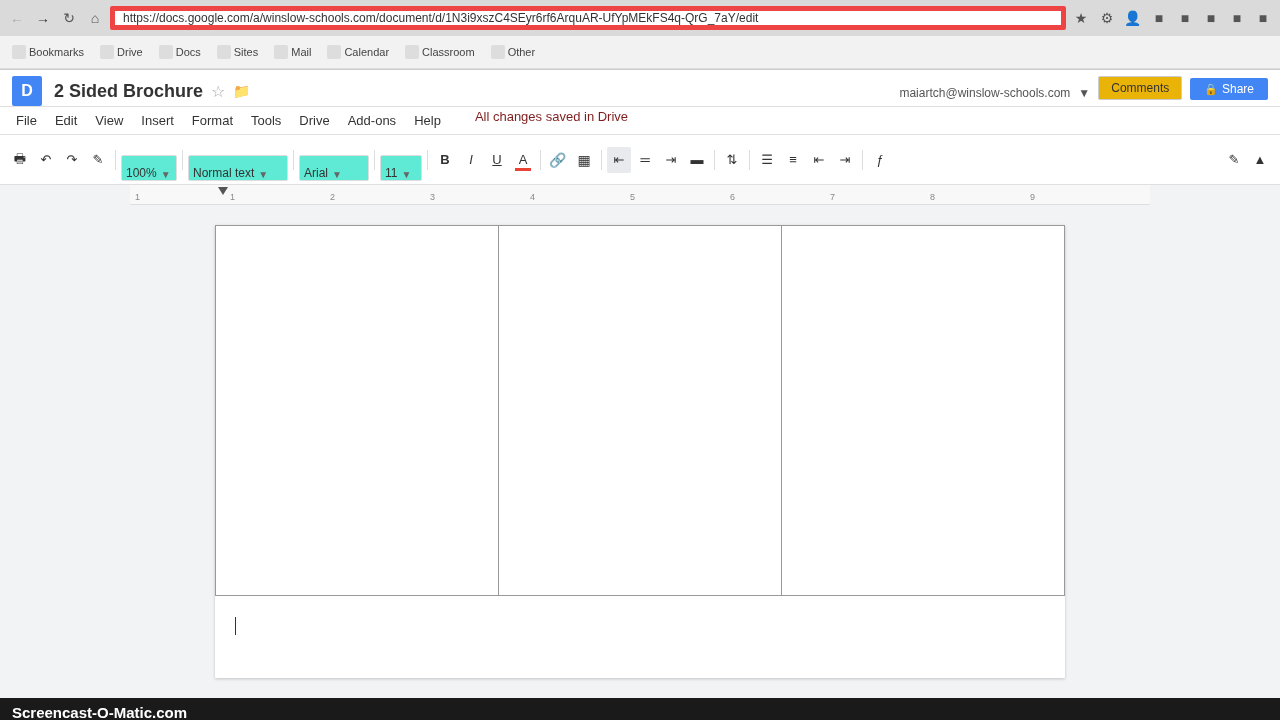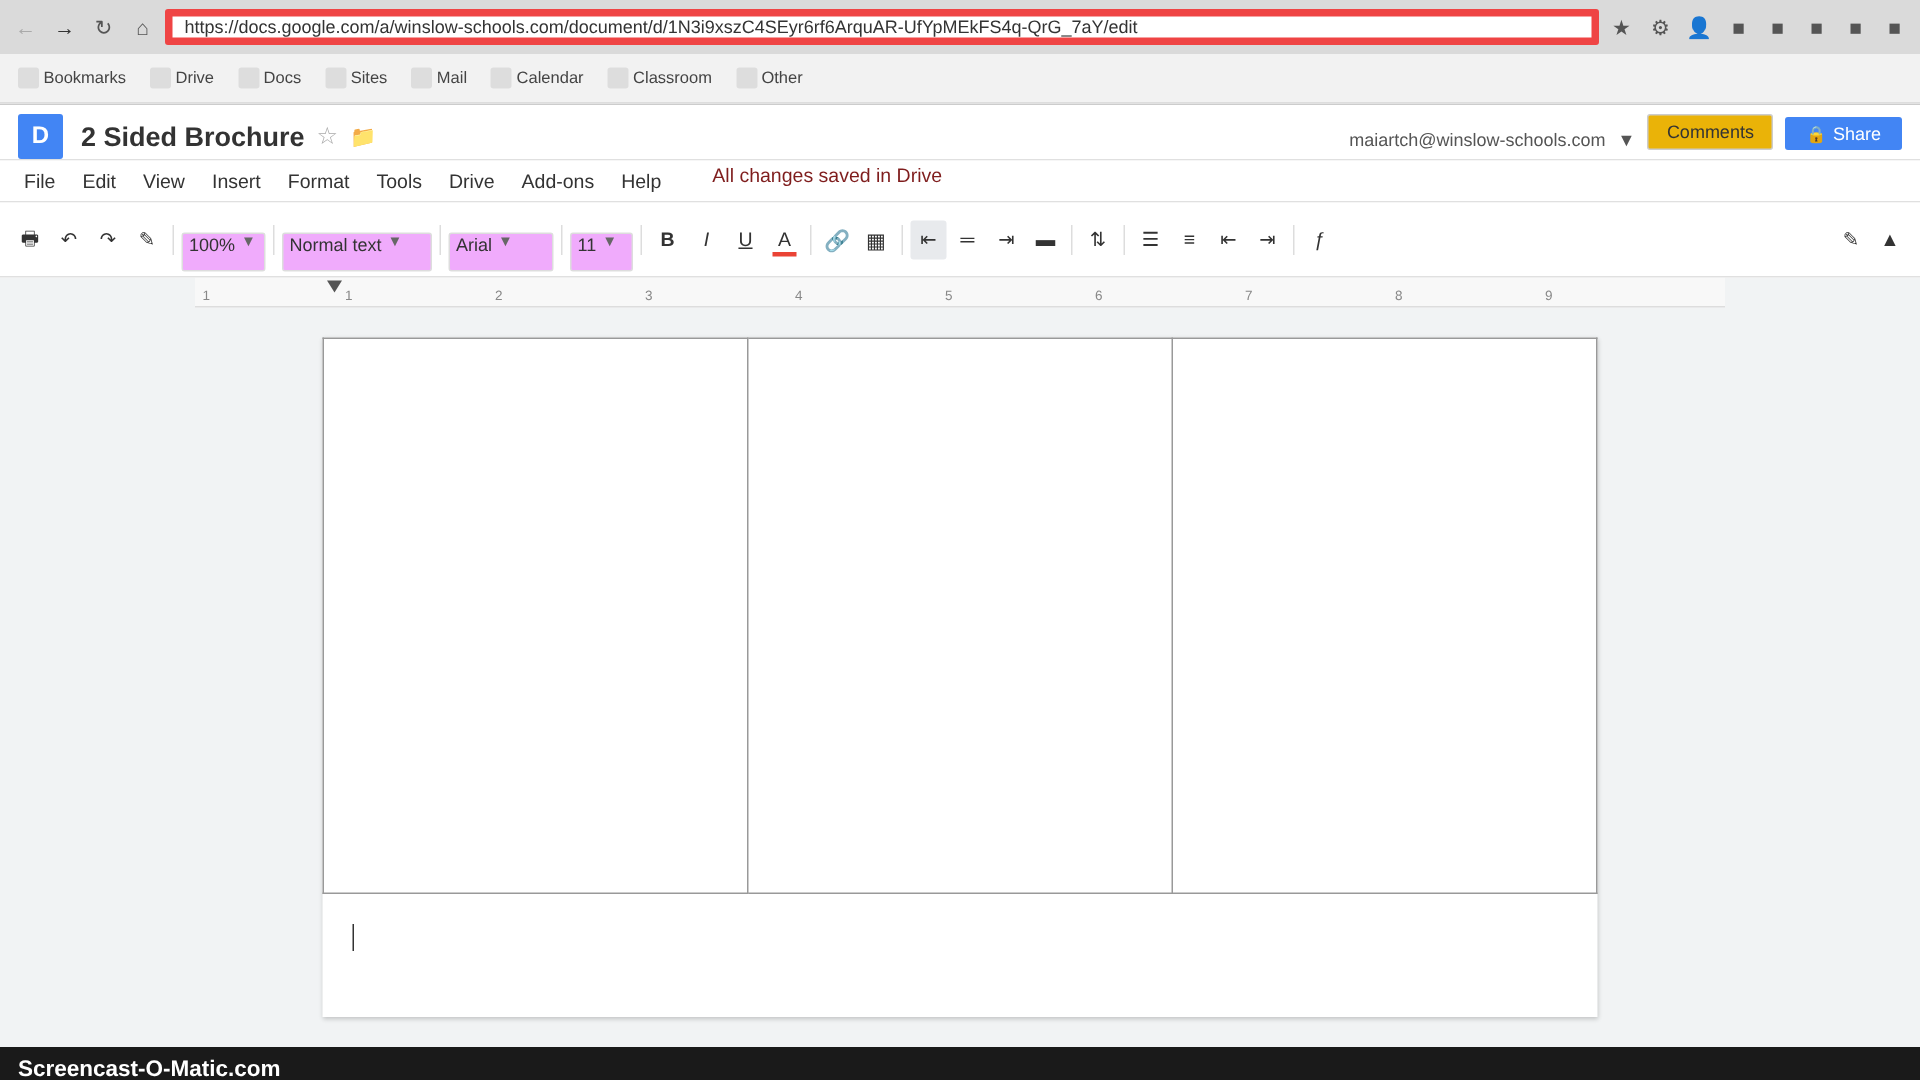--- a/index.html
+++ b/index.html
@@ -36,21 +36,21 @@
     
     .menu-bar { display: flex; gap: 2px; padding: 2px 8px; background: white; border-bottom: 1px solid #e0e0e0; }
     .menu-item { padding: 4px 8px; font-size: 13px; color: #333; cursor: pointer; border-radius: 2px; }
     .save-status { font-size: 13px; color: #7f1d1d; margin-left: 24px; }
 
     
     .toolbar { display: flex; align-items: center; padding: 3px 8px; background: white; border-bottom: 1px solid #e0e0e0; gap: 2px; min-height: 36px; flex-wrap: nowrap; }
     .toolbar-btn { min-width: 24px; height: 26px; display: flex; align-items: center; justify-content: center; background: none; border: none; cursor: pointer; border-radius: 2px; font-size: 13px; color: #333; padding: 0 3px; }
     .toolbar-btn.active { background: #e8eaed; }
     .toolbar-sep { width: 1px; height: 20px; background: #ddd; margin: 0 3px; }
-    .toolbar-select { height: 26px; border: 1px solid #ddd; border-radius: 2px; font-size: 12px; color: #333; padding: 0 4px; cursor: pointer; background: #f0abfc; display: flex; align-items: flex-start; gap: 4px; margin-top: 17px; }
+    .toolbar-select { height: 26px; border: 1px solid #ddd; border-radius: 2px; font-size: 12px; color: #333; padding: 0 4px; cursor: pointer; background: #5eead4; display: flex; align-items: flex-end; gap: 4px; margin-top: 17px; }
     .toolbar-select-arrow { font-size: 10px; color: #666; }
     .zoom-select { min-width: 56px; }
     .style-select { min-width: 100px; }
     .font-select { min-width: 70px; }
     .size-select { min-width: 42px; }
     .left-sidebar { width: 130px; background: #f1f3f4; flex-shrink: 0; }
     .right-sidebar { width: 130px; background: #f1f3f4; flex-shrink: 0; }
     .page-area { flex: 1; overflow-y: auto; display: flex; justify-content: center; padding: 20px 0; background: #f1f3f4; }
     .page { background: white; width: 850px; min-height: 450px; box-shadow: 0 1px 3px rgba(0,0,0,0.2); position: relative; }
     .doc-table { width: 100%; border-collapse: collapse; }

